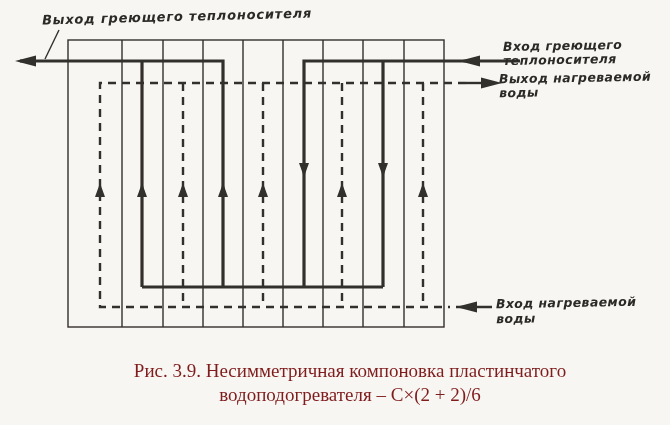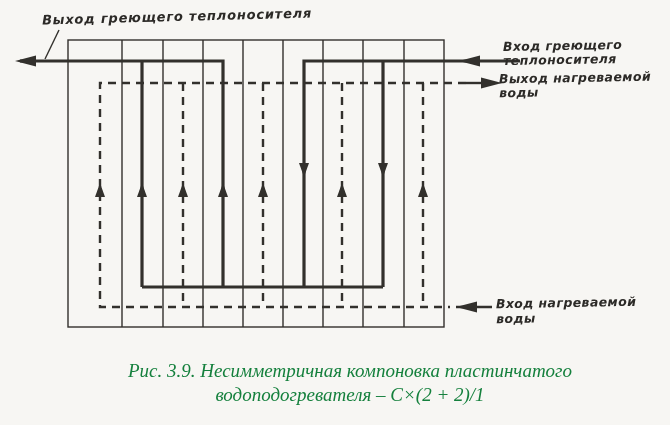--- a/index.html
+++ b/index.html
@@ -22,22 +22,21 @@
   }
   .lbl-hot-out{left:42px;top:9px;font-size:13px;letter-spacing:0.8px;transform:rotate(-1.5deg);}
   .lbl-hot-in{left:503px;top:39px;font-size:12.5px;line-height:14px;transform:rotate(-1deg);}
   .lbl-water-out{left:499px;top:71px;font-size:12.5px;line-height:14px;transform:rotate(-1deg);}
   .lbl-water-in{left:496px;top:295px;font-size:12.5px;line-height:15px;transform:rotate(-1deg);}
   .caption{
     position:absolute;left:40px;top:359px;width:620px;
     text-align:center;
     font-family:"Liberation Serif",serif;
     font-size:19px;line-height:24px;
-    color:#15803d;
-    font-style:italic;
+    color:#7f1d1d;
   }
 </style>
 </head>
 <body>
 
 <div class="page">
 
   <svg id="diagram-svg" width="670" height="425" viewBox="0 0 670 425">
       <rect x="68" y="40" width="376" height="287" fill="none" stroke="#32302c" stroke-width="1.4"></rect>
       <line x1="122" y1="40" x2="122" y2="327" stroke="#32302c" stroke-width="1.4"></line>
@@ -90,16 +89,16 @@
     <div>воды</div>
   </div>
 
   <div class="lbl lbl-water-in">
     <div>Вход нагреваемой</div>
     <div>воды</div>
   </div>
 
   <div class="caption">
     <div>Рис. 3.9. Несимметричная компоновка пластинчатого</div>
-    <div>водоподогревателя – С×(2 + 2)/1</div>
+    <div>водоподогревателя – С×(2 + 2)/6</div>
   </div>
 
 </div>
 
 </body></html>

